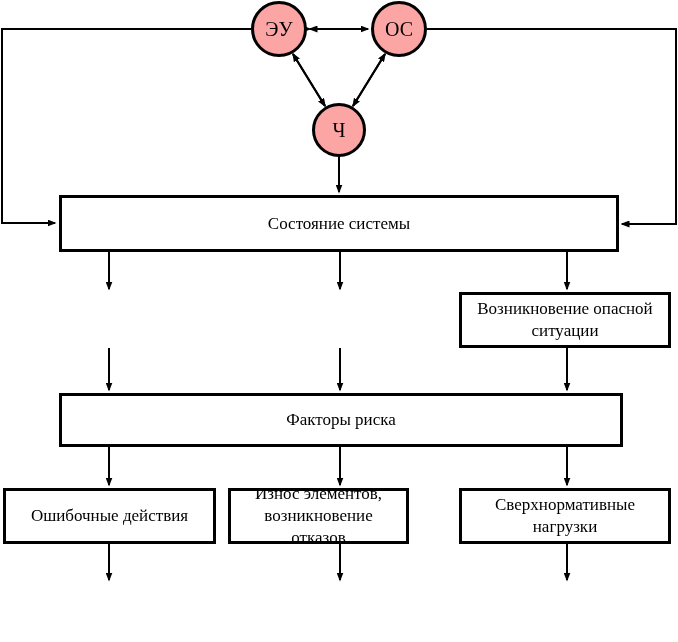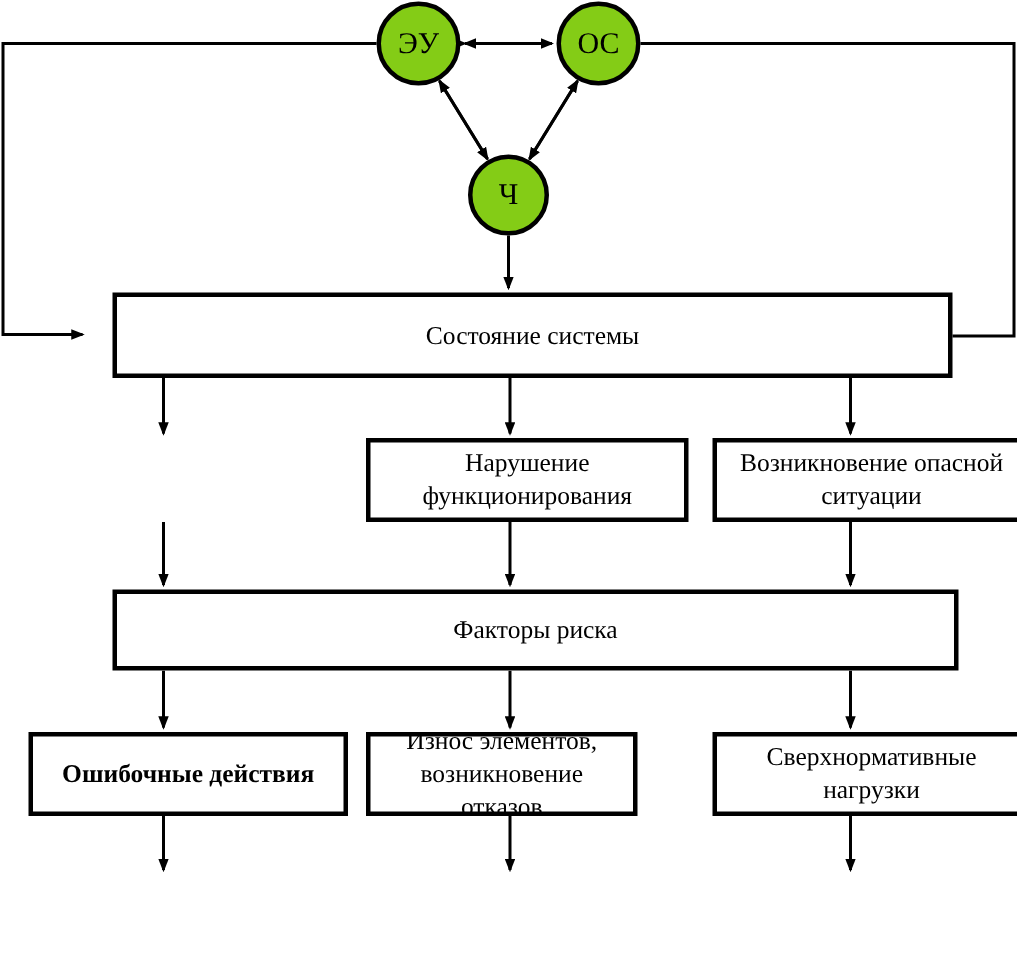--- a/index.html
+++ b/index.html
@@ -29,42 +29,41 @@
     box-sizing: border-box;
     background: #ffffff;
     border: 3px solid #000000;
     display: flex;
     align-items: center;
     justify-content: center;
     text-align: center;
     font-size: 17px;
     line-height: 1.28;
     padding: 2px 6px;
-    margin-left: 16px;
   }
   .circle {
     position: absolute;
     box-sizing: border-box;
-    background: #84cc16;
+    background: #fca5a5;
     border: 3px solid #000000;
     border-radius: 50%;
     display: flex;
     align-items: center;
     justify-content: center;
     font-size: 20px;
   }
   
   .b-system   { left: 59px;  top: 195px; width: 560px; height: 57px; }
   .b-risk     { left: 59px;  top: 393px; width: 564px; height: 54px; }
   .b-injury   { left: 57px;  top: 583px; width: 561px; height: 56px; }
   
   .b-normal   { left: 3px;   top: 292px; width: 213px; height: 56px; }
   .b-violation{ left: 228px; top: 292px; width: 215px; height: 56px; }
   .b-danger   { left: 459px; top: 292px; width: 212px; height: 56px; }
-  .b-errors   { left: 3px;   top: 488px; width: 213px; height: 56px; font-weight: bold; }
+  .b-errors   { left: 3px;   top: 488px; width: 213px; height: 56px; }
   .b-wear     { left: 228px; top: 488px; width: 181px; height: 56px; }
   .b-loads    { left: 459px; top: 488px; width: 212px; height: 56px; }
   
   .c-eu { left: 251px; top: 1px;   width: 56px; height: 56px; }
   .c-os { left: 371px; top: 1px;   width: 56px; height: 56px; }
   .c-ch { left: 312px; top: 103px; width: 54px; height: 54px; }
 </style>
 </head>
 <body>
 
@@ -116,23 +115,20 @@
     <span>ОС</span>
   </div>
   <div class="circle c-ch">
     <span>Ч</span>
   </div>
 
   <div class="box b-system">
     <span>Состояние системы</span>
   </div>
 
-  <div class="box b-violation">
-    <span>Нарушение функционирования</span>
-  </div>
   <div class="box b-danger">
     <span>Возникновение опасной ситуации</span>
   </div>
 
   <div class="box b-risk">
     <span>Факторы риска</span>
   </div>
 
   <div class="box b-errors">
     <span>Ошибочные действия</span>

